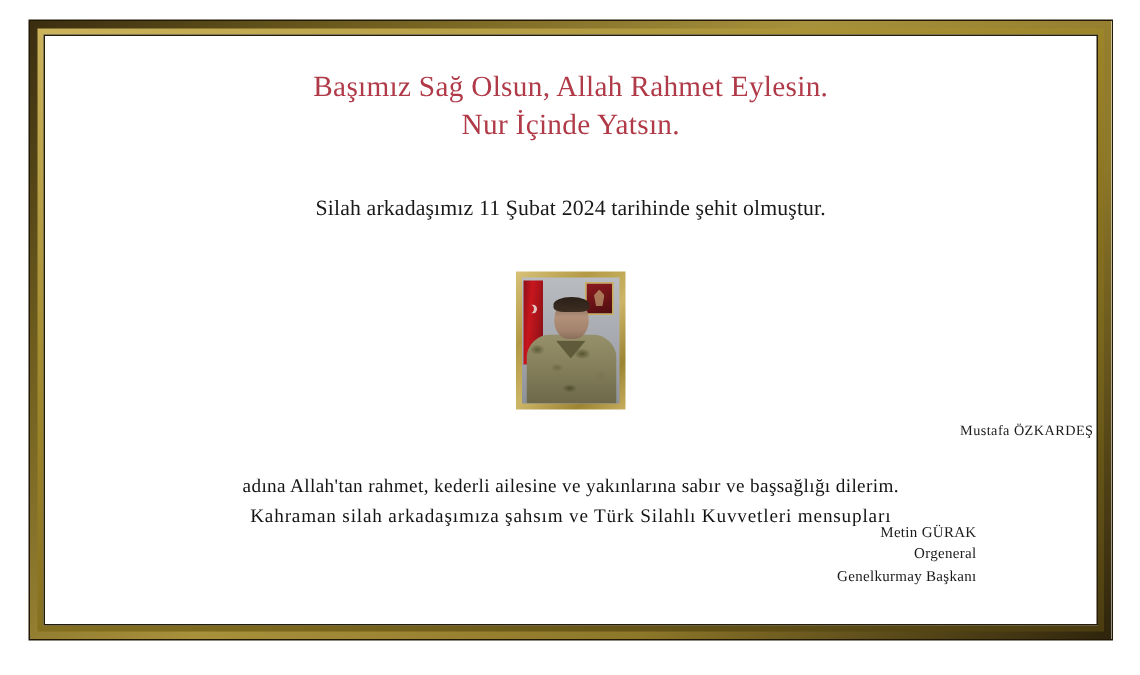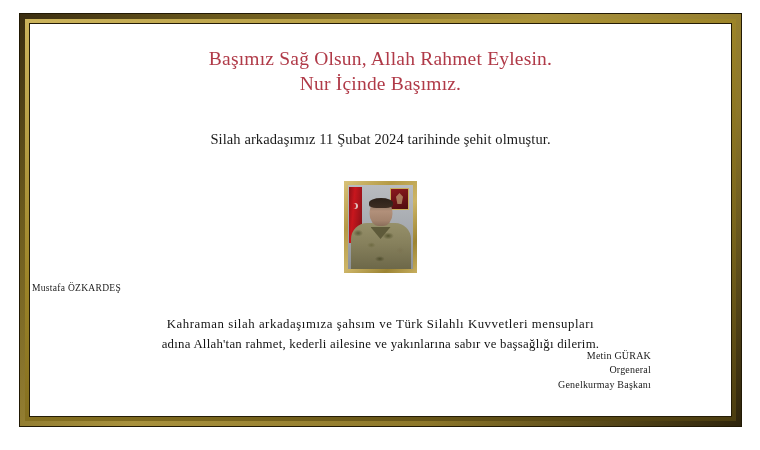--- a/index.html
+++ b/index.html
@@ -189,21 +189,21 @@
     left: 50%;
     transform: translateX(-50%);
     bottom: 30px;
     width: 20px;
     height: 12px;
     background: #5e5a3a;
     clip-path: polygon(0 0, 100% 0, 50% 100%);
   }
 
   .name-block {
-    text-align: left;
+    text-align: right;
     padding-top: 9px;
     color: #1a1a1a;
   }
   .name-line {
     font-size: 9.5px;
     line-height: 12px;
     letter-spacing: 0.3px;
   }
   .rank-line {
     font-size: 9.5px;
@@ -240,21 +240,21 @@
 
 <div id="page">
 
   <div class="frame-outer">
     <div class="frame-mid">
       <div class="frame-inner-line">
         <div class="card">
 
           <h1 class="headline">
             <span class="hl-line">Başımız Sağ Olsun, Allah Rahmet Eylesin.</span>
-            <span class="hl-line">Nur İçinde Başımız.</span>
+            <span class="hl-line">Nur İçinde Yatsın.</span>
           </h1>
 
           <p class="subline">Silah arkadaşımız  11 Şubat 2024 tarihinde şehit olmuştur.</p>
 
           <div class="portrait-wrap">
             <div class="portrait">
               <div class="portrait-photo">
                 <div class="p-flag"></div>
                 <div class="p-emblem"></div>
                 <div class="p-body"></div>
@@ -263,22 +263,22 @@
                 <div class="p-hair"></div>
               </div>
             </div>
           </div>
 
           <div class="name-block">
             <div class="name-line">Mustafa ÖZKARDEŞ</div>
           </div>
 
           <p class="body-text">
+            <span class="bt-line">adına Allah'tan rahmet, kederli ailesine ve yakınlarına sabır ve başsağlığı dilerim.</span>
             <span class="bt-line first">Kahraman silah arkadaşımıza şahsım ve Türk Silahlı Kuvvetleri mensupları</span>
-            <span class="bt-line">adına Allah'tan rahmet, kederli ailesine ve yakınlarına sabır ve başsağlığı dilerim.</span>
           </p>
 
           <div class="signature">
             <span class="sig-line">Metin GÜRAK</span>
             <span class="sig-line">Orgeneral</span>
             <span class="sig-line">Genelkurmay Başkanı</span>
           </div>
 
         </div>
       </div>

